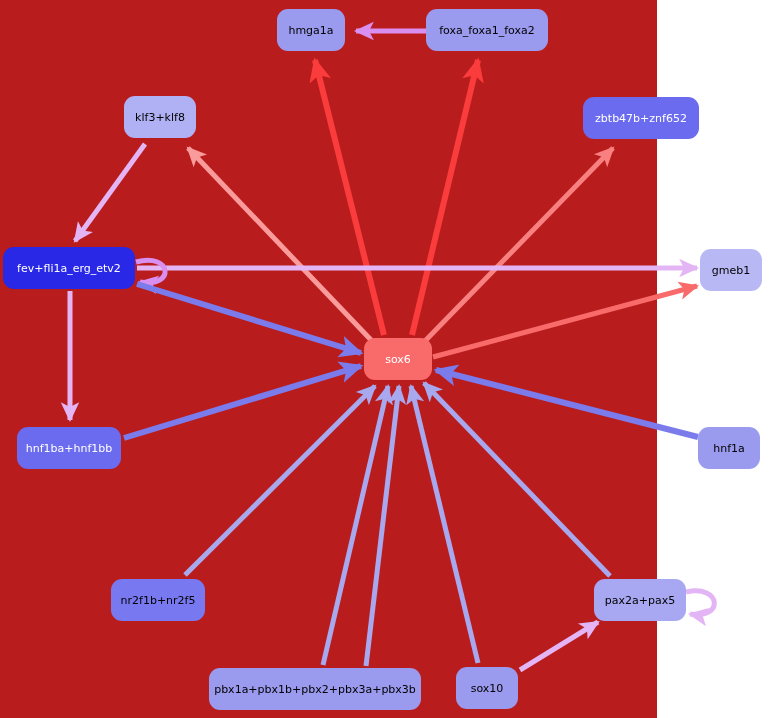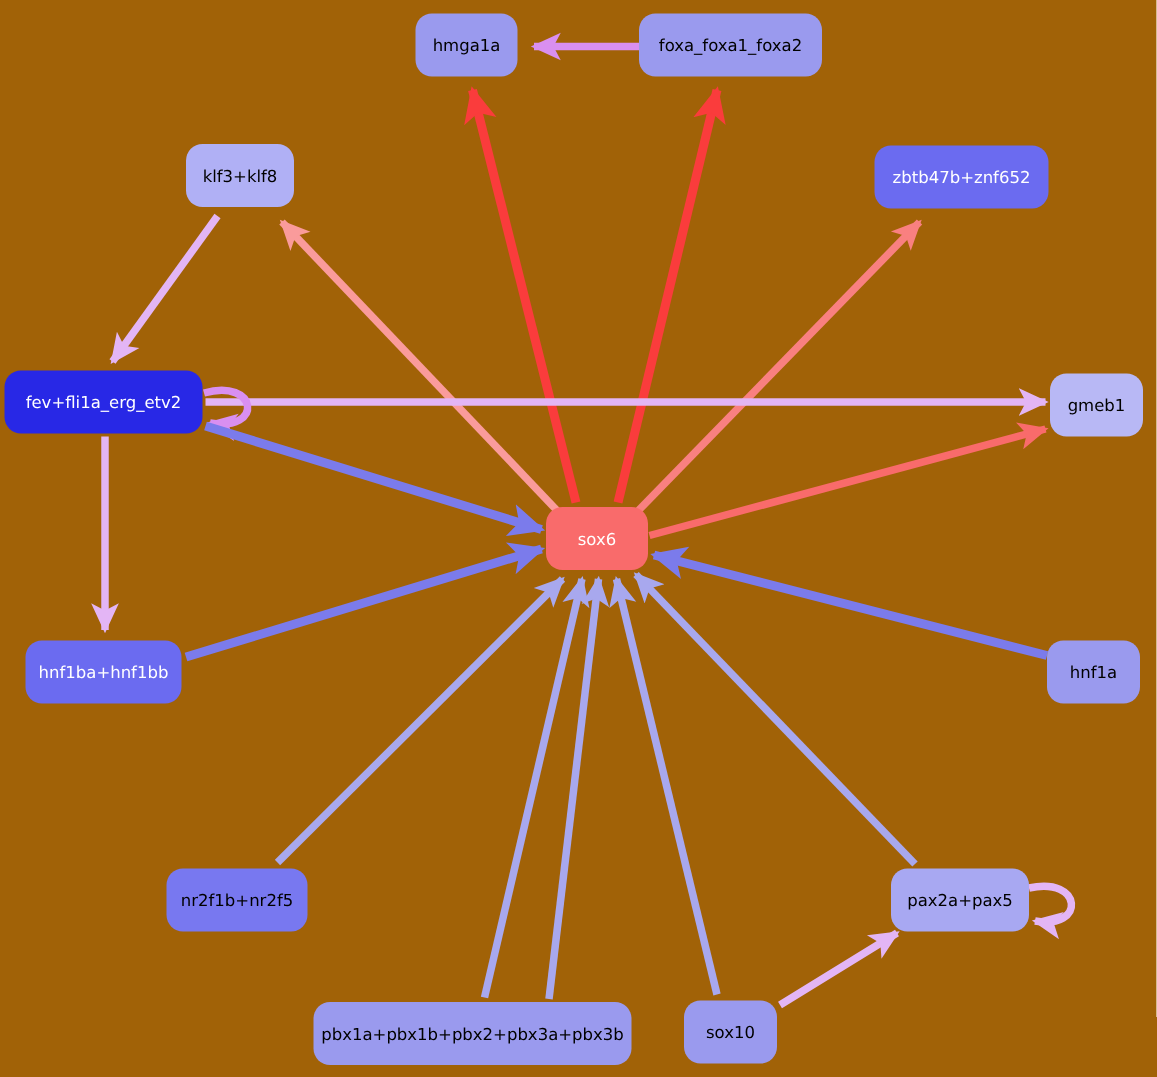--- a/index.html
+++ b/index.html
@@ -8,23 +8,23 @@
     background: #ffffff;
   }
   body {
     width: 771px;
     height: 718px;
     font-family: "DejaVu Sans", sans-serif;
     overflow: hidden;
   }
   #graph-root {
     position: relative;
-    width: 771px;
+    width: 657px;
     height: 718px;
-    background: #a16207;
+    background: #b91c1c;
   }
   svg#network {
     display: block;
     width: 771px;
     height: 718px;
   }
   .node-rect {
     stroke: none;
   }
   .node-label {

